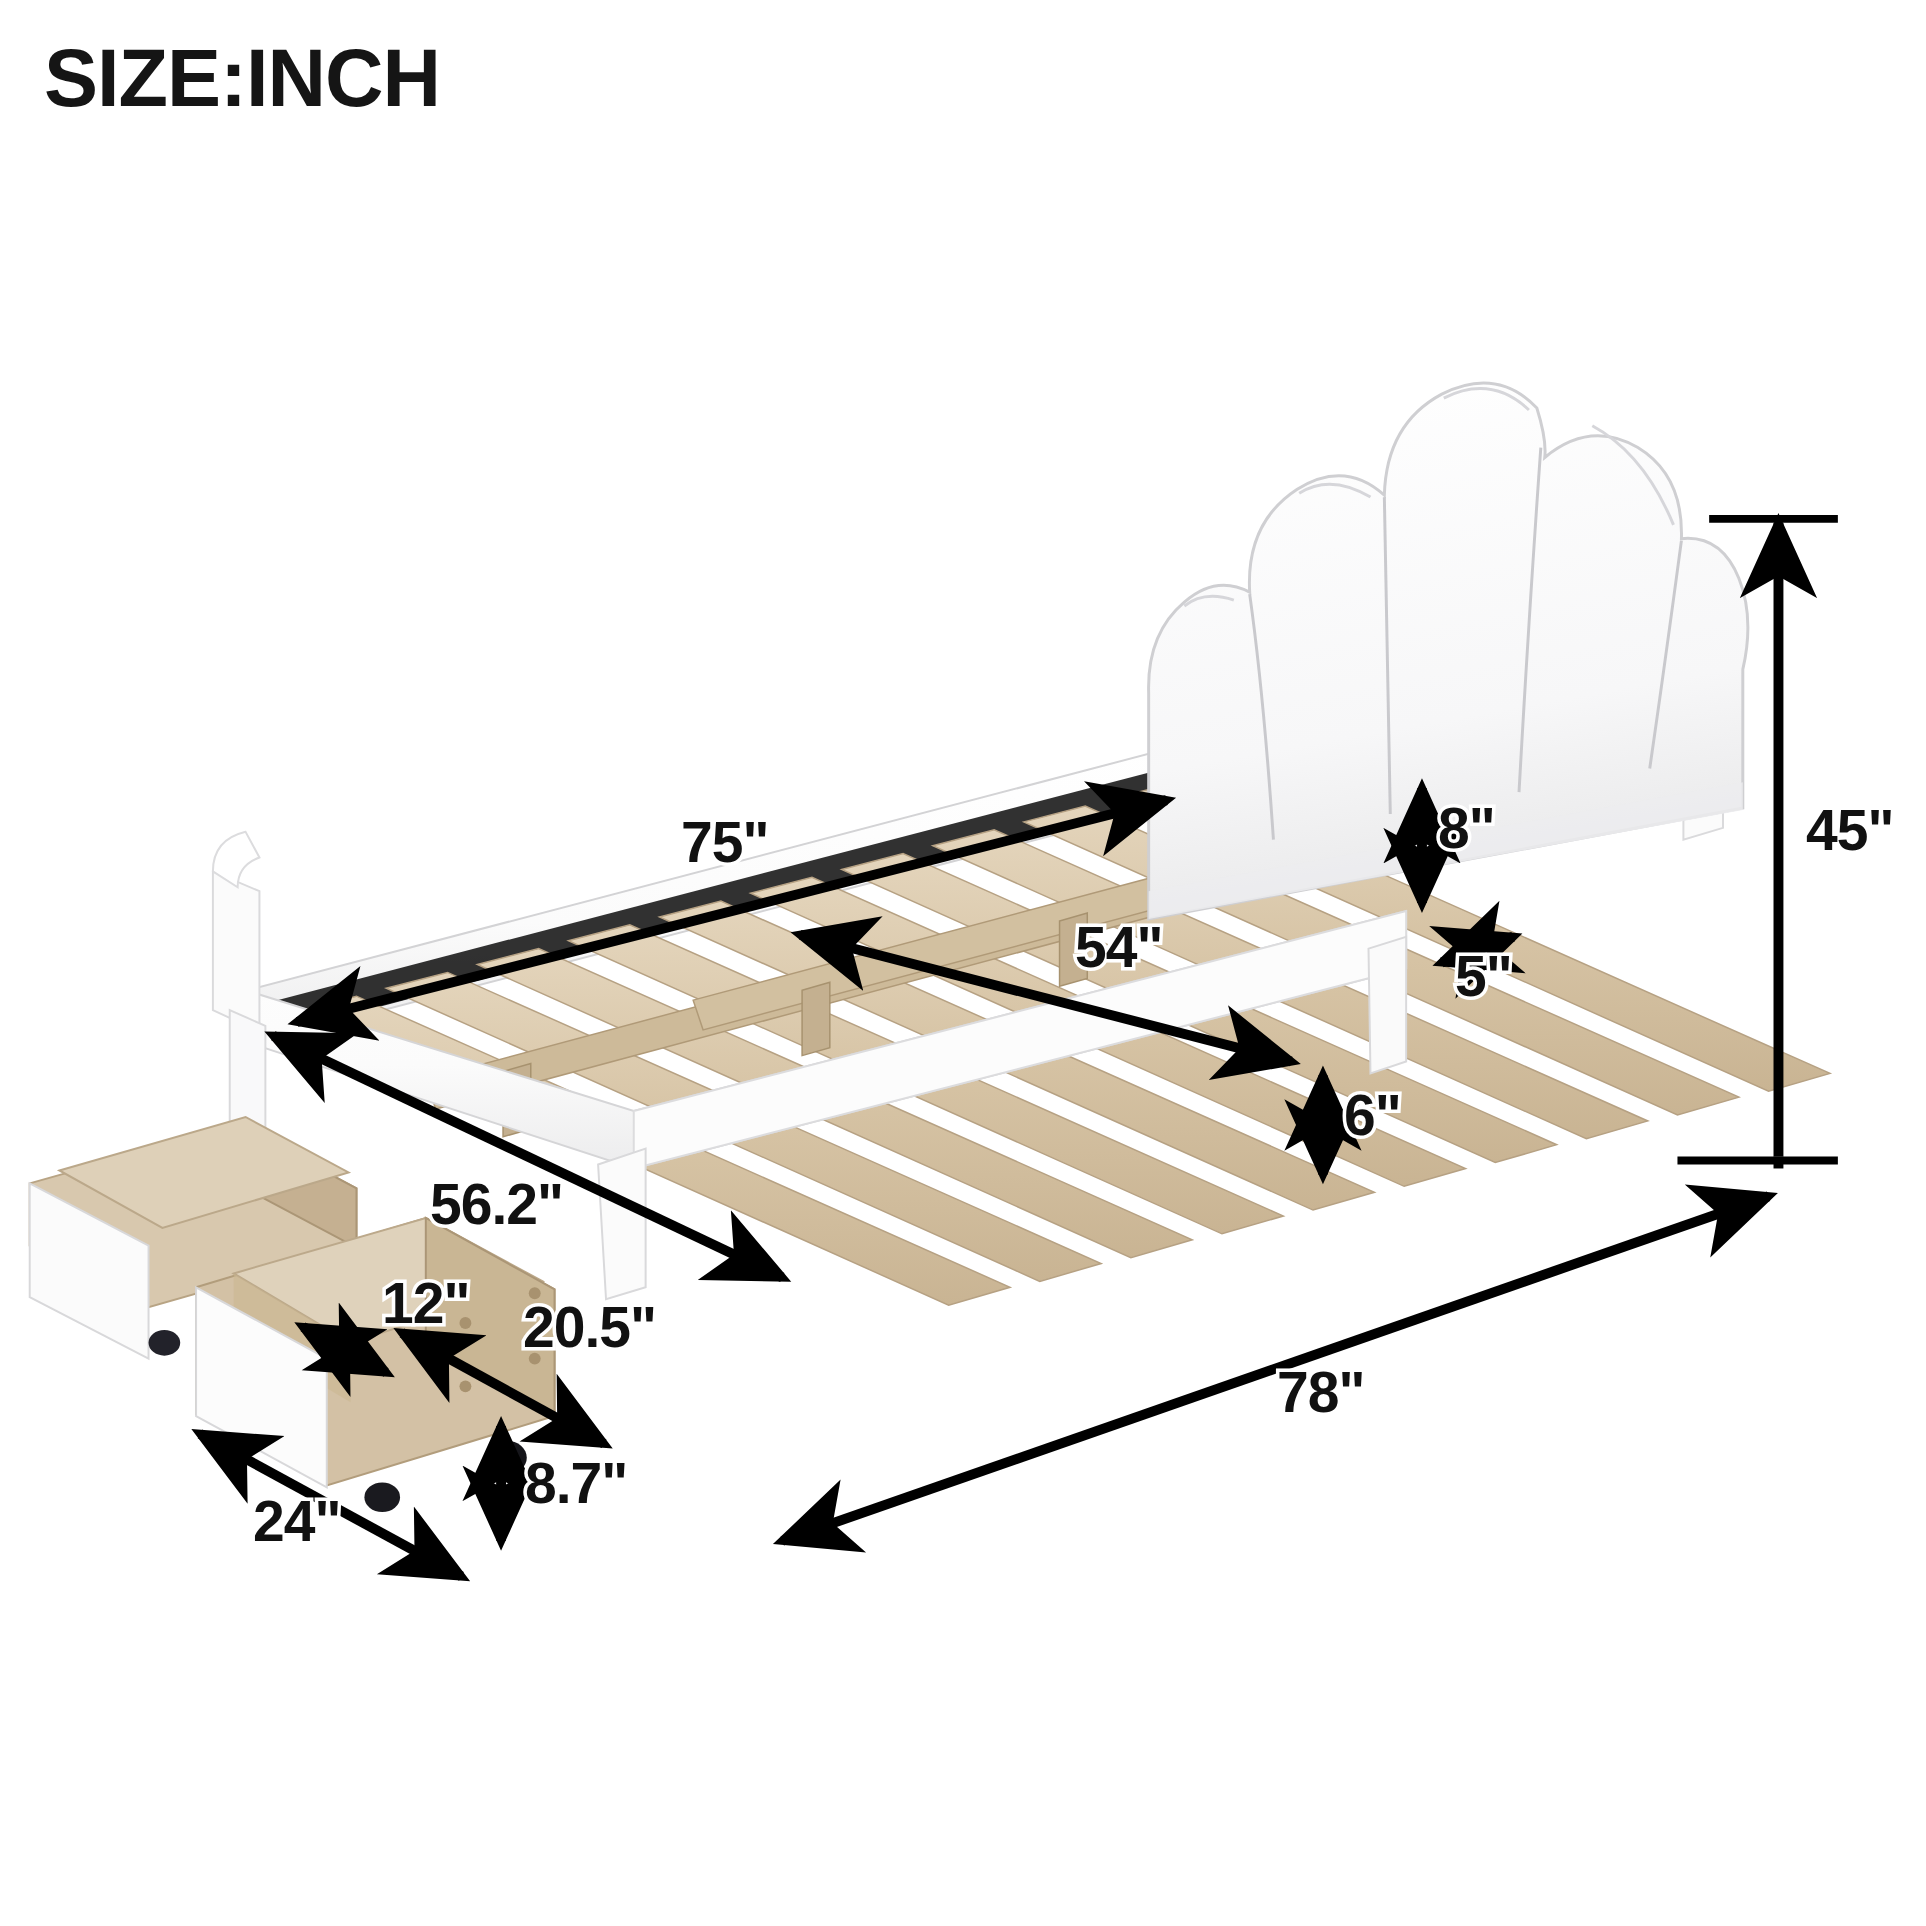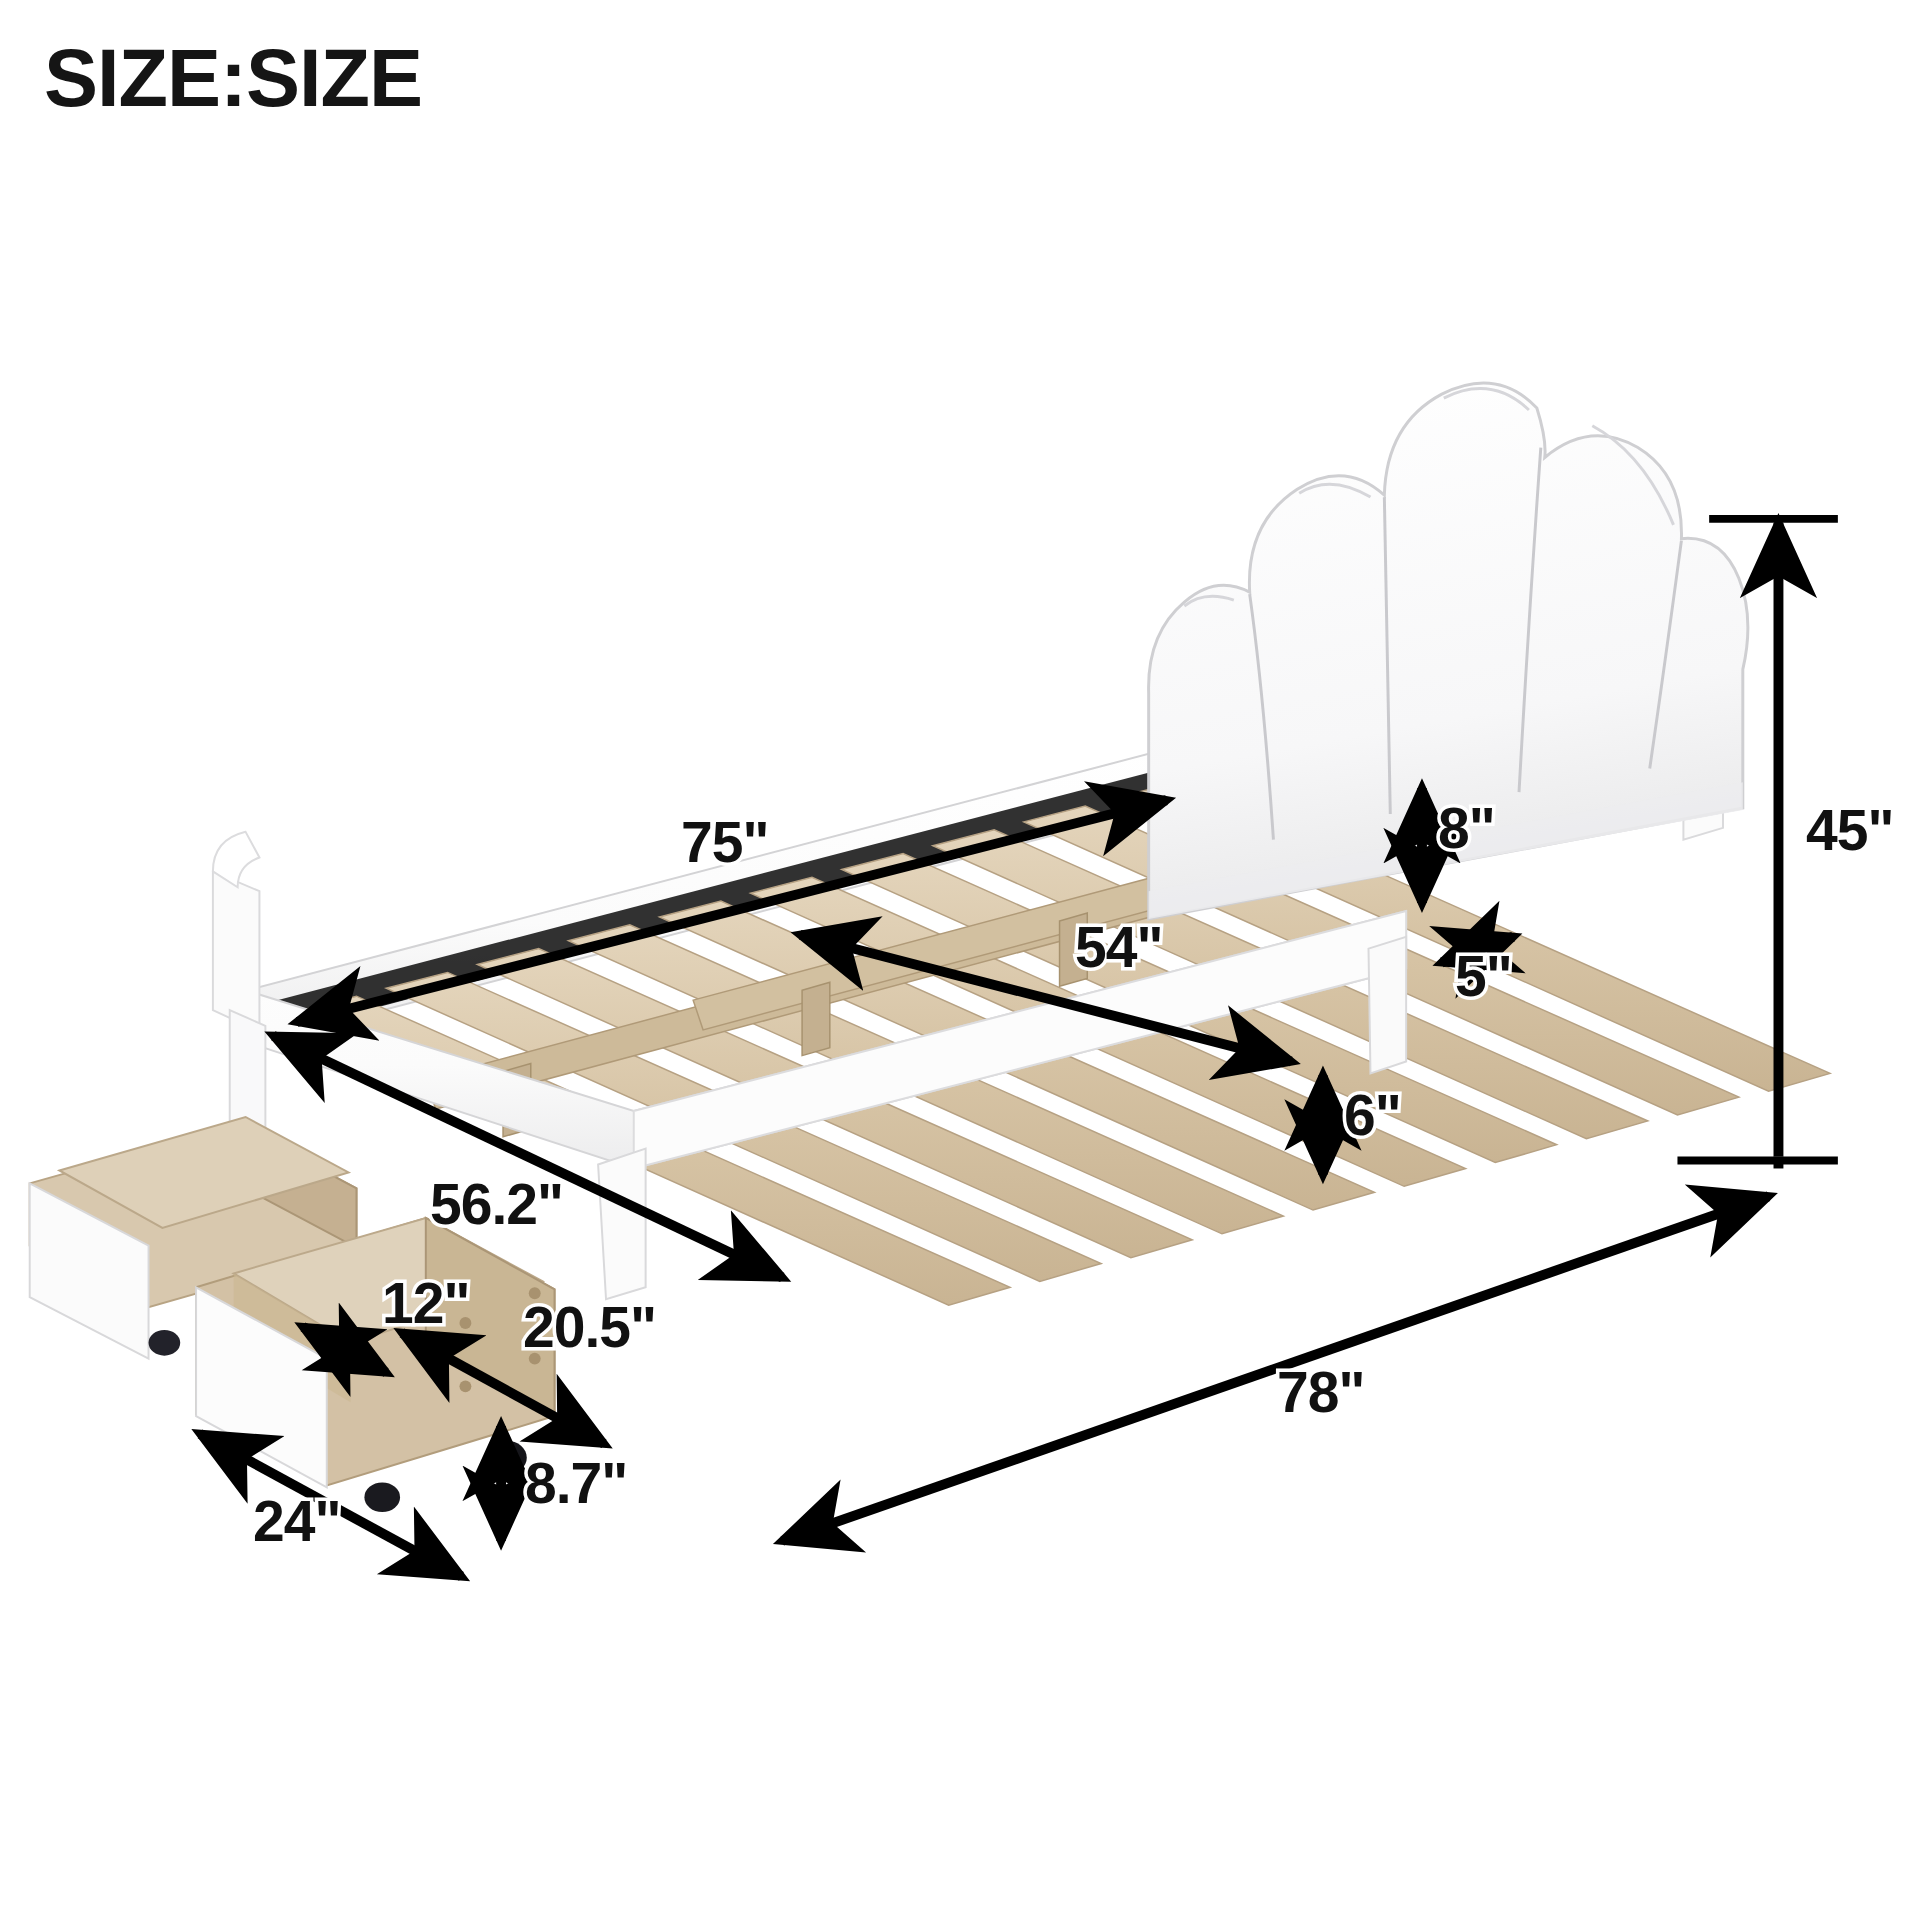--- a/index.html
+++ b/index.html
@@ -43,21 +43,21 @@
     letter-spacing: -1px;
     -webkit-text-stroke: 7px #ffffff;
     paint-order: stroke fill;
   }
 </style>
 </head>
 <body>
 
 <div id="stage">
 
-  <div id="title">SIZE:SIZE</div>
+  <div id="title">SIZE:INCH</div>
 
   <svg id="scene" viewBox="0 0 1946 1946">
     <defs>
       <linearGradient id="woodg" x1="0" y1="0" x2="0" y2="1">
         <stop offset="0%" stop-color="#e4d5bc"></stop>
         <stop offset="50%" stop-color="#d6c3a4"></stop>
         <stop offset="100%" stop-color="#c9b493"></stop>
       </linearGradient>
       <linearGradient id="woodg2" x1="0" y1="0" x2="1" y2="0">
         <stop offset="0%" stop-color="#dccdb2"></stop>

